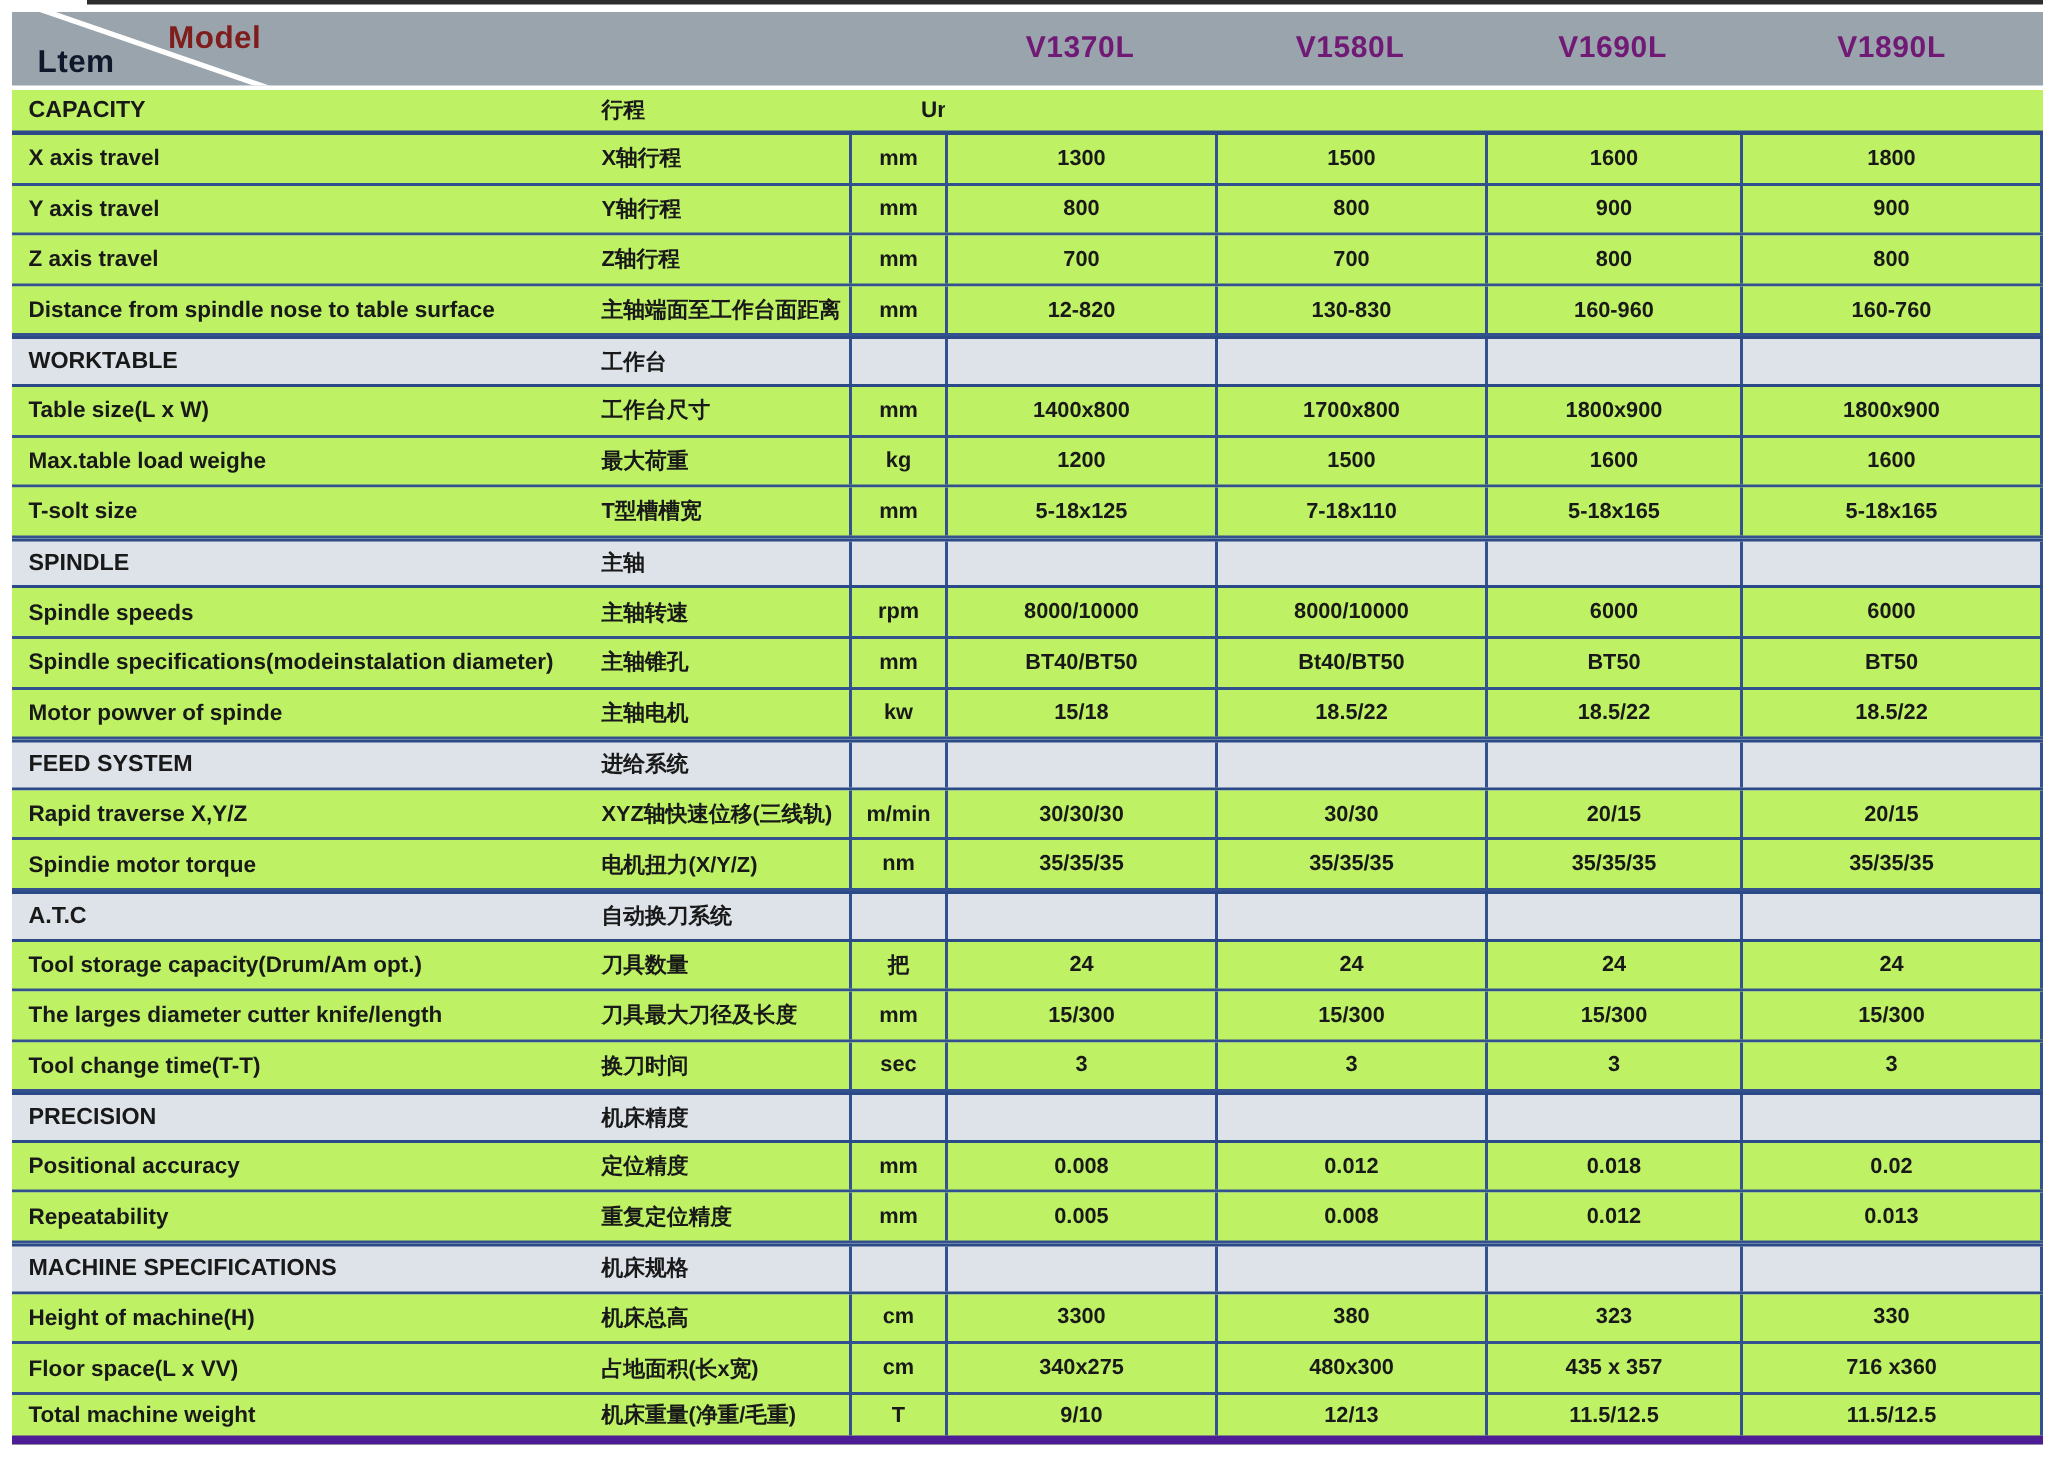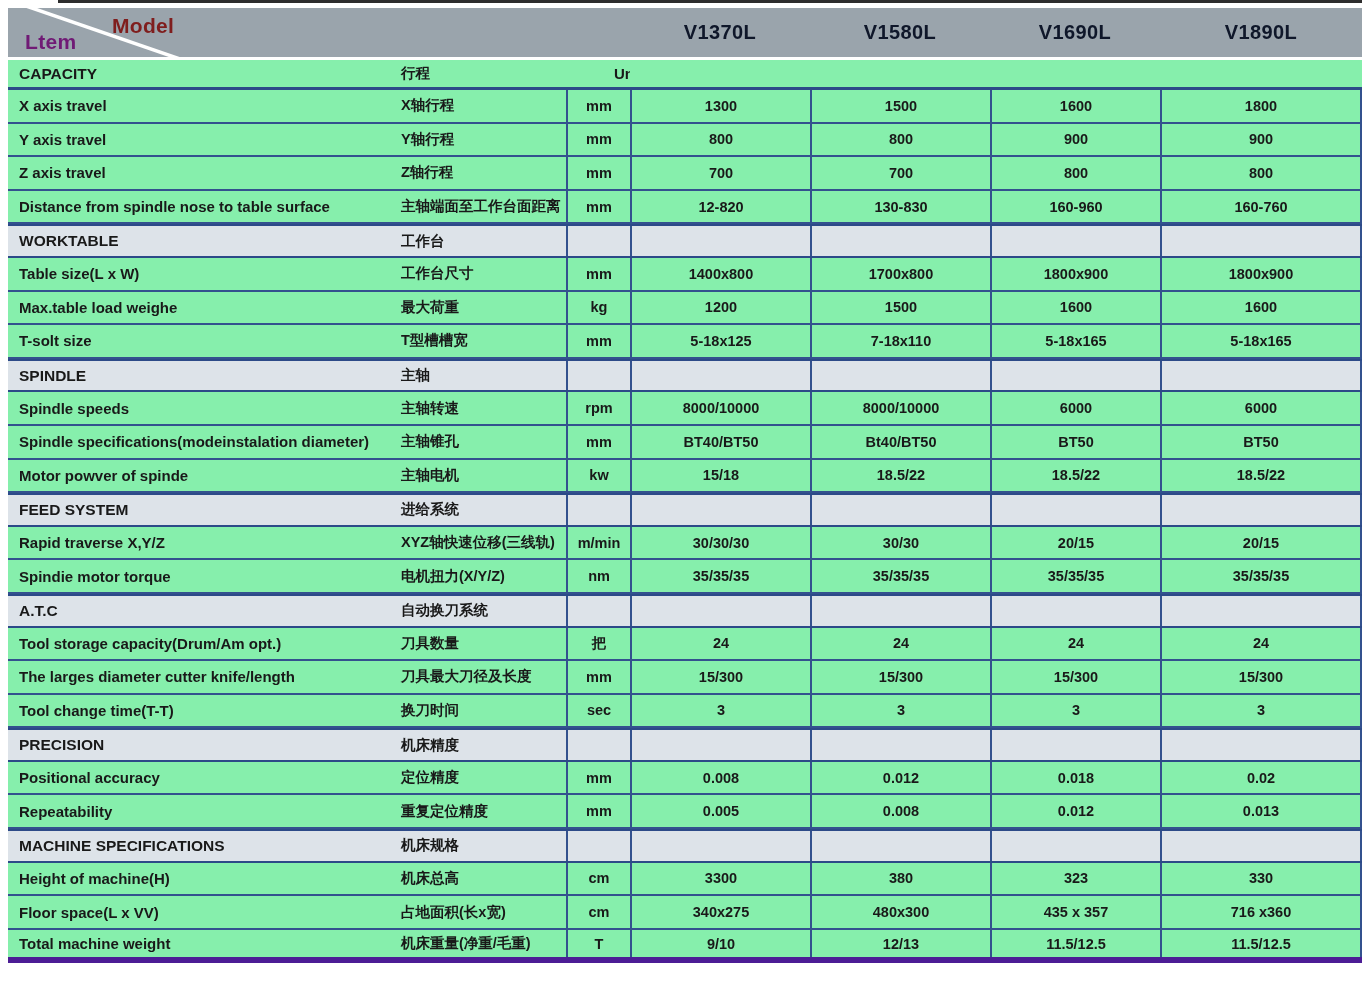--- a/index.html
+++ b/index.html
@@ -8,28 +8,28 @@
 
   
   .topline{position:absolute;left:58px;top:0;width:1304px;height:3px;background:#2d2d2d;}
 
   
   .band{position:absolute;left:8px;top:8px;width:1354px;height:49px;background:#9aa4ac;
         display:grid;grid-template-columns:372px 186px 64px 180px 180px 170px 202px;}
   .corner{grid-column:1/4;position:relative;height:100%;}
   .corner svg{position:absolute;left:0;top:0;}
   .corner-model{position:absolute;left:104px;top:6px;font-size:21px;font-weight:700;color:#7f1d1d;letter-spacing:.3px;}
-  .corner-item{position:absolute;left:17px;top:22px;font-size:21px;font-weight:700;color:#701a75;letter-spacing:.3px;}
-  .model{display:flex;align-items:center;justify-content:center;color:#0f172a;font-size:20px;font-weight:700;letter-spacing:.4px;}
+  .corner-item{position:absolute;left:17px;top:22px;font-size:21px;font-weight:700;color:#0f172a;letter-spacing:.3px;}
+  .model{display:flex;align-items:center;justify-content:center;color:#701a75;font-size:20px;font-weight:700;letter-spacing:.4px;}
 
   
   .tbl{position:absolute;left:8px;top:60px;width:1354px;}
   .row{display:grid;grid-template-columns:372px 186px 64px 180px 180px 170px 202px;
        height:33.6px;box-sizing:border-box;align-items:center;
-       background:#86efac;border-bottom:2px solid #33518e;}
+       background:#bef264;border-bottom:2px solid #33518e;}
   .row.sec{background:#dde3e9;border-top:2px solid #2c4a88;border-bottom:2px solid #2c4a88;}
   .row.cap{height:30px;border-top:none;border-bottom:3px solid #2c4a88;}
   .row:last-child{border-bottom:6px solid #4c1d95;}
 
   .c{height:100%;display:flex;align-items:center;box-sizing:border-box;overflow:hidden;white-space:nowrap;}
   .c-en{padding-left:11px;font-size:15px;font-weight:600;}
   .c-zh{padding-left:5px;font-size:14.5px;font-weight:700;margin-left:16px;}
   .c-unit,.c-val{justify-content:center;font-size:14.5px;font-weight:600;border-left:2px solid #33518e;}
   .c-val:last-child{border-right:2px solid #33518e;}
   .row.sec .c-en,.row.cap .c-en{font-weight:700;font-size:15.5px;}

